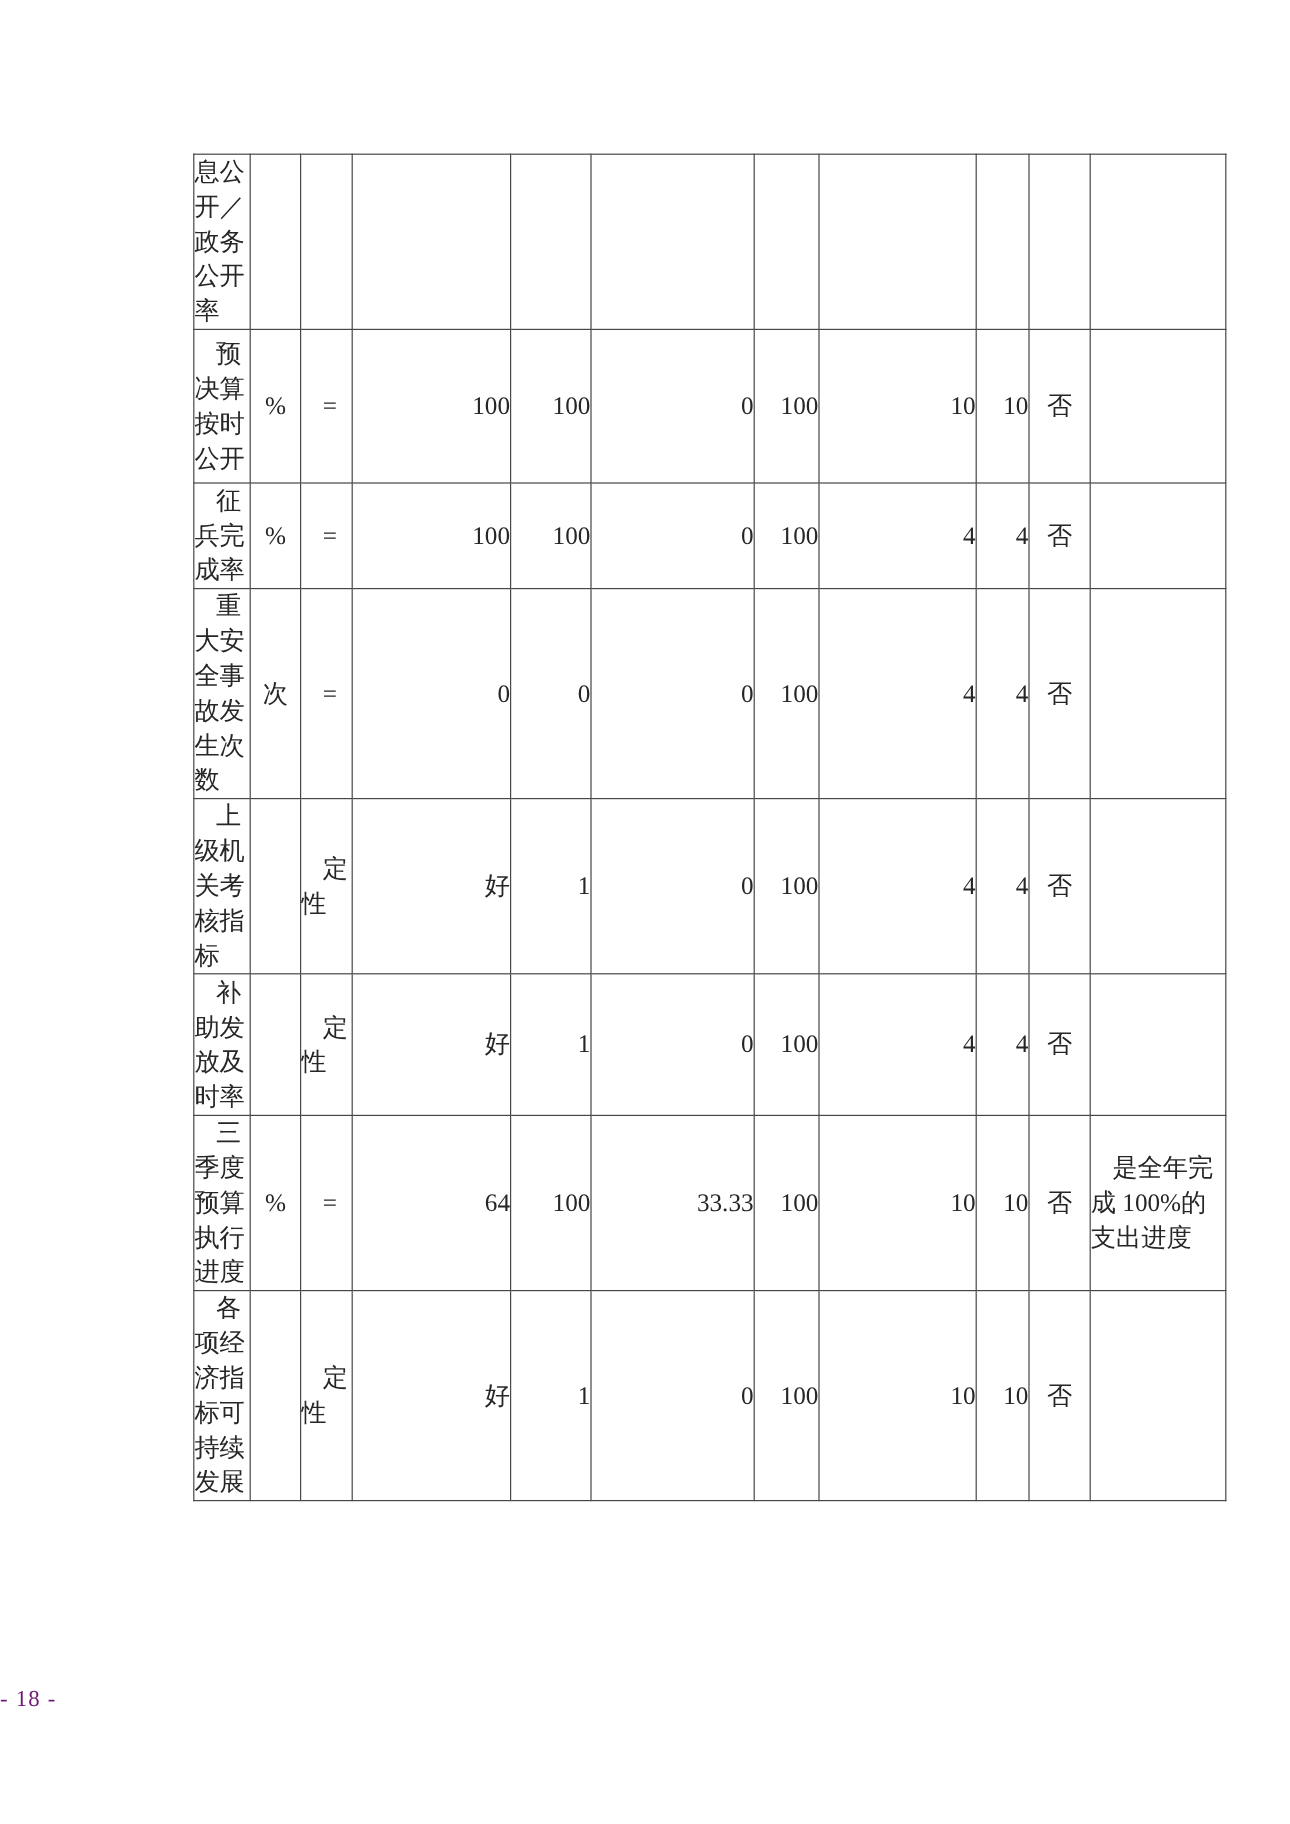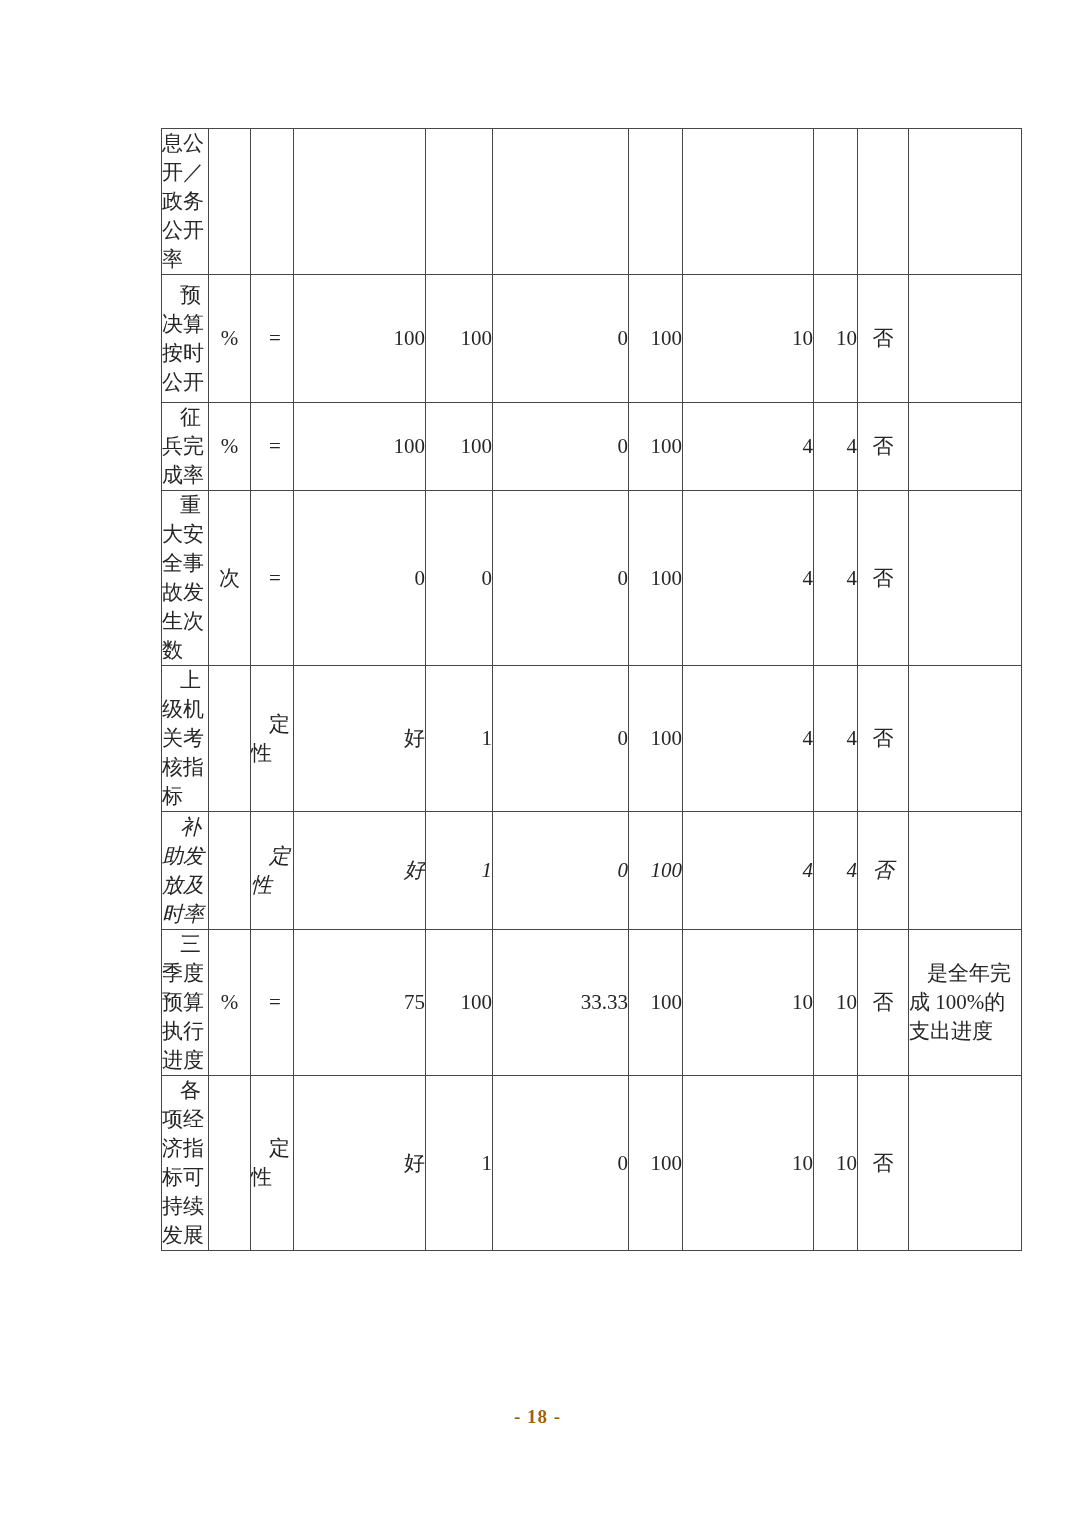--- a/index.html
+++ b/index.html
@@ -31,43 +31,42 @@
     padding: 0;
     overflow: hidden;
   }
 
   
   tr.h145 { height: 145px; }
   tr.h119 { height: 128px; }
   tr.h86  { height: 86px;  }
   tr.h174 { height: 174px; }
   tr.h144 { height: 144px; margin-left: 30px; }
-  tr.h118 { height: 118px; font-style: italic; }
+  tr.h118 { height: 118px; }
   tr.h143 { height: 143px; }
   tr.h172 { height: 172px; }
 
   
   td.ind  { padding: 0 2px; text-indent: 18px; text-align: left; word-break: break-all; }
   td.ind.noind { text-indent: 0; }
   td.unit { text-align: center; }
   td.nat  { padding: 0 1px; text-indent: 18px; text-align: left; word-break: break-all; }
   td.val  { text-align: right; padding: 0 3px; }
   td.flag { text-align: center; }
   td.note { padding: 0 2px; text-indent: 18px; text-align: left; }
 
   .page-number {
     position: absolute;
     left: 0;
     top: 1406px;
     width: 100%;
-    text-align: center;
+    text-align: left;
     font-size: 19px;
     letter-spacing: 1px;
-    color: #a16207;
-    font-weight: bold;
+    color: #701a75;
   }
 </style>
 </head>
 <body>
 
 <div class="page">
 
   <table class="perf">
     <colgroup>
       <col style="width:47px">
@@ -166,21 +165,21 @@
         <td class="val">4</td>
         <td class="flag">否</td>
         <td class="note"></td>
       </tr>
 
 
       <tr class="h143">
         <td class="ind">三季度预算执行进度</td>
         <td class="unit">%</td>
         <td class="nat">=</td>
-        <td class="val">75</td>
+        <td class="val">64</td>
         <td class="val">100</td>
         <td class="val">33.33</td>
         <td class="val">100</td>
         <td class="val">10</td>
         <td class="val">10</td>
         <td class="flag">否</td>
         <td class="note">是全年完成 100%的支出进度</td>
       </tr>
 
       <tr class="h172">

